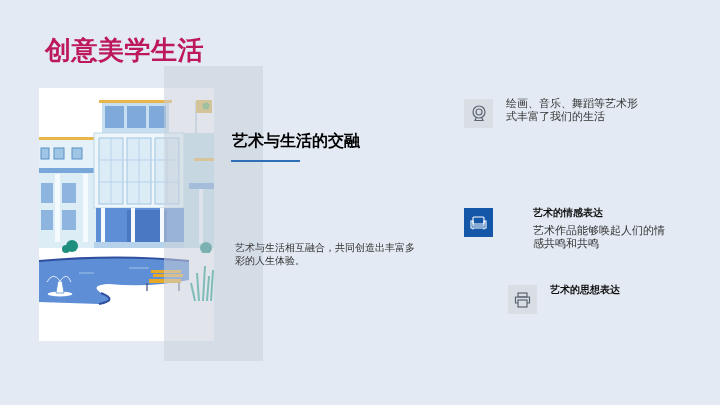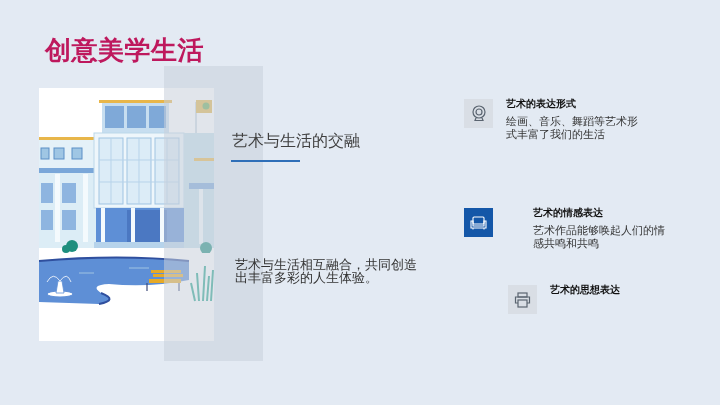--- a/index.html
+++ b/index.html
@@ -22,32 +22,32 @@
     overflow: hidden;
   }
   .illustration-card svg { display: block; }
   .gray-panel {
     position: absolute; left: 164px; top: 66px;
     width: 99px; height: 295px;
     background: rgba(200, 208, 218, 0.55);
   }
   .section-heading {
     position: absolute; left: 232px; top: 131px;
-    font-size: 16px; font-weight: normal; color: #404040;
+    font-size: 16px; font-weight: bold; color: #000000;
     white-space: nowrap;
   }
   .heading-underline {
     position: absolute; left: 231px; top: 160px;
     width: 69px; height: 2px;
     background: #2f6fb8;
   }
   .section-body {
-    position: absolute; left: 235px; top: 259px;
+    position: absolute; left: 235px; top: 241px;
     width: 185px;
-    font-size: 13px; line-height: 13px; color: #333; font-family: Liberation Mono, monospace;
+    font-size: 10px; line-height: 13px; color: #333;
   }
   .feature {
     position: absolute; left: 464px;
     display: flex; align-items: flex-start;
   }
   .feature-icon {
     width: 29px; height: 29px;
     display: flex; align-items: center; justify-content: center;
     flex-shrink: 0;
     background: #d9dee5;
@@ -150,21 +150,20 @@
 
   <div class="feature" style="top:99px;">
     <div class="feature-icon">
       <svg width="16" height="17" viewBox="0 0 16 17" fill="none" stroke="#5a6470" stroke-width="1.2">
         <circle cx="8" cy="7" r="6"></circle>
         <circle cx="8" cy="7" r="3"></circle>
         <path d="M5 13 L4 15.5 L12 15.5 L11 13"></path>
       </svg>
     </div>
     <div class="feature-text">
-      <div class="feature-title">艺术的表达形式</div>
       <div class="feature-desc">绘画、音乐、舞蹈等艺术形式丰富了我们的生活</div>
     </div>
   </div>
 
   <div class="feature" style="top:208px;gap:27px;">
     <div class="feature-icon active">
       <svg width="17" height="14" viewBox="0 0 17 14" fill="none" stroke="#ffffff" stroke-width="1.1">
         <rect x="3" y="1" width="11" height="7" rx="1"></rect>
         <path d="M1 5 H3 V10 H14 V5 H16 V12 H1 Z"></path>
         <line x1="3" y1="12" x2="3" y2="13.5"></line>

